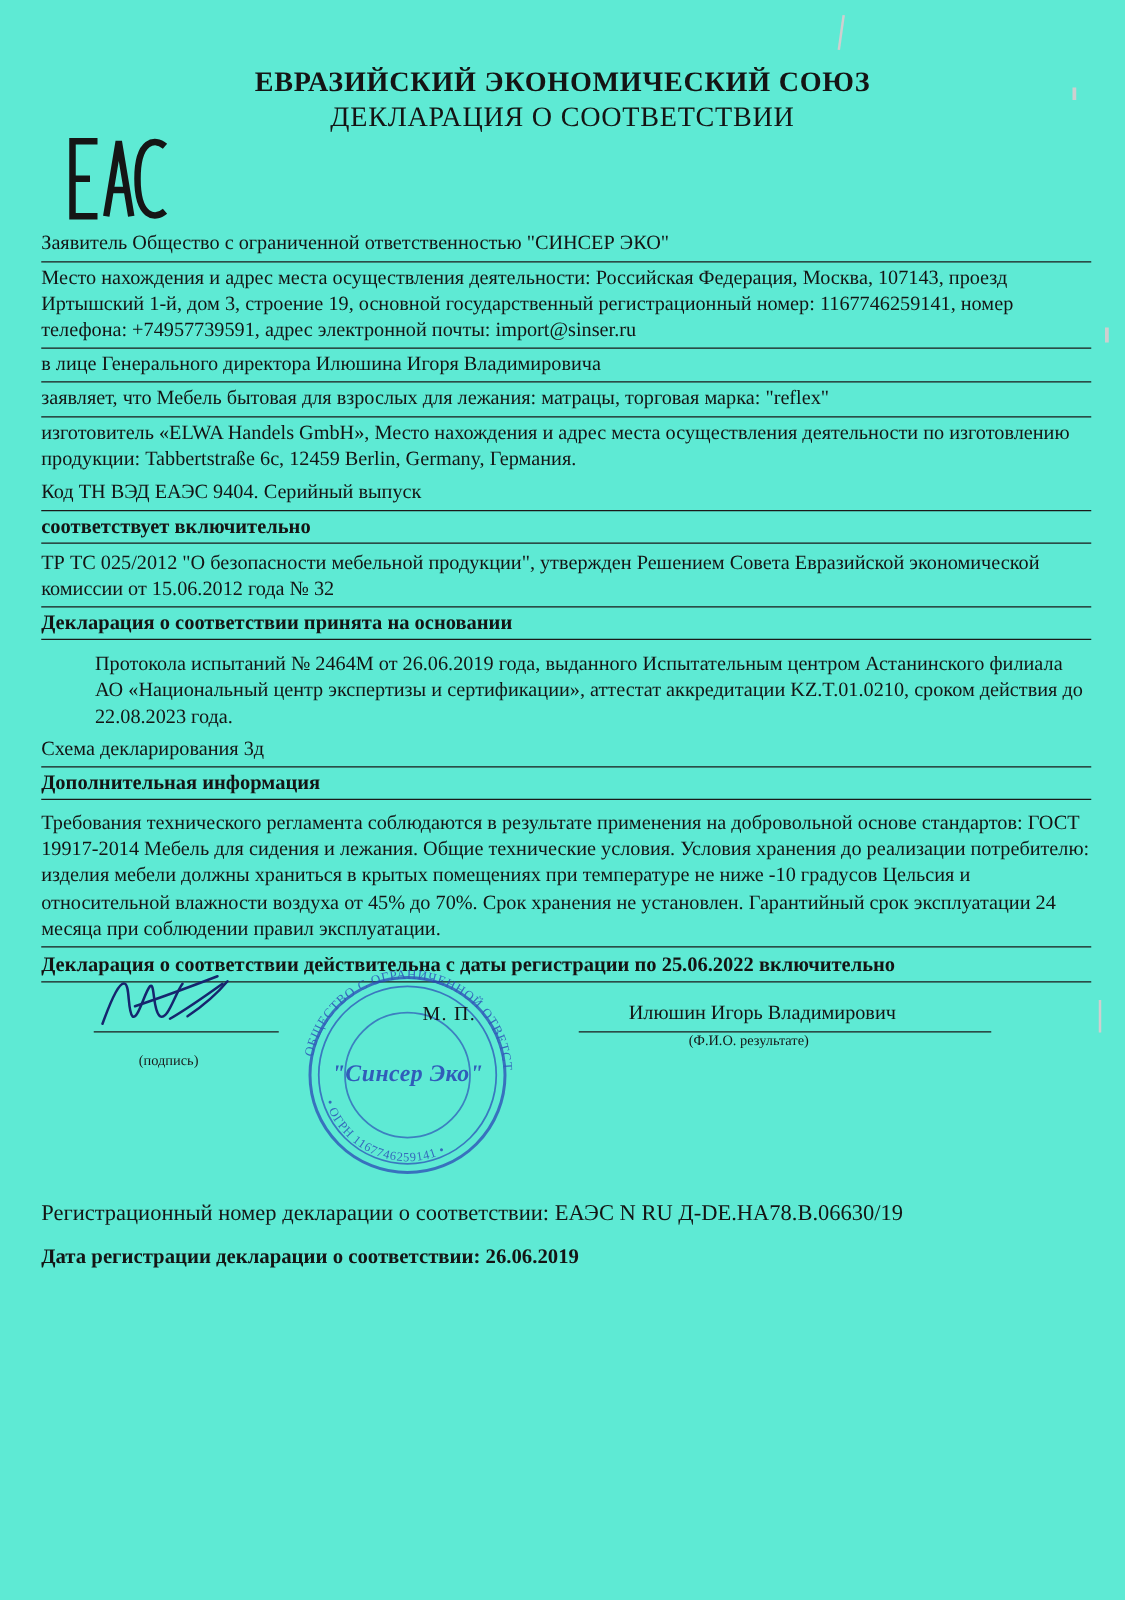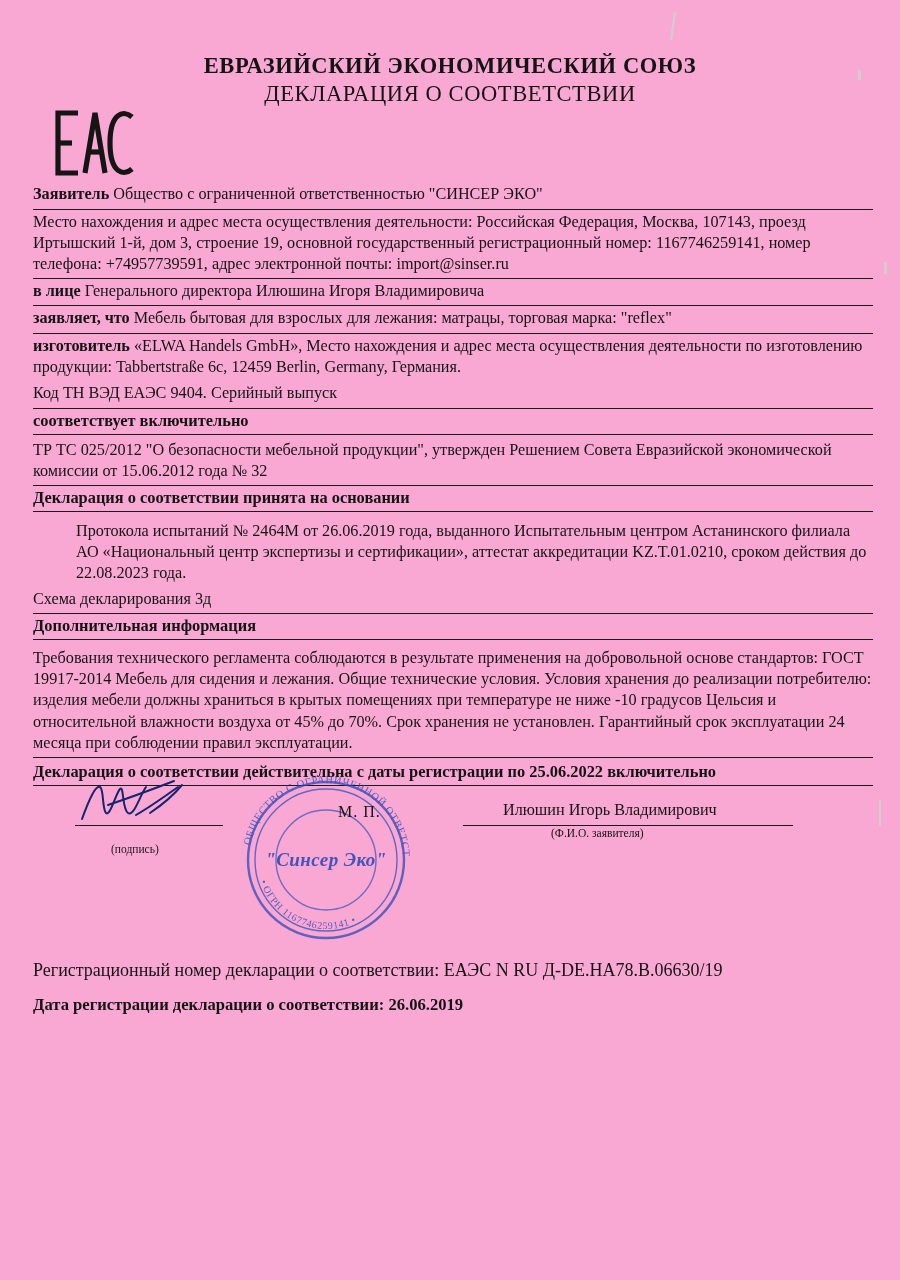--- a/index.html
+++ b/index.html
@@ -4,21 +4,21 @@
 <style>
   html, body {
     margin: 0;
     padding: 0;
     background: #ffffff;
   }
   .page {
     position: relative;
     width: 900px;
     height: 1280px;
-    background: #f9a8d4;
+    background: #5eead4;
     font-family: "Liberation Serif", serif;
     color: #141414;
     overflow: hidden;
   }
 
   
   .doc-header {
     position: absolute;
     top: 52px;
     left: 0;
@@ -60,21 +60,21 @@
     margin: 0;
   }
 
   .row {
     padding: 2px 0 3px 0;
     font-size: 16.2px;
     line-height: 1.33;
   }
   .row.tight { line-height: 1.30; }
   .lbl {
-    font-weight: bold;
+    font-weight: normal;
     text-align: center;
   }
   .section-title {
     font-weight: bold;
     font-size: 16.4px;
     padding: 2px 0 3px 0;
   }
 
   
   .sig-area {
@@ -293,21 +293,21 @@
         <text font-family="Liberation Serif, serif" font-size="10" fill="#2b49b6" opacity="0.9" letter-spacing="0.6">
           <textPath href="#ringBottom" startOffset="10%">• ОГРН 1167746259141 •</textPath>
         </text>
       </svg>
       <div class="stamp-text-inner">"Синсер Эко"</div>
     </div>
 
     <div class="mp">М. П.</div>
     <div class="fio-name">Илюшин Игорь Владимирович</div>
     <div class="fio-underline"></div>
-    <div class="fio-caption">(Ф.И.О. заявителя)</div>
+    <div class="fio-caption">(Ф.И.О. результате)</div>
   </div>
 
   <div class="footer-reg">
     <div class="freg">
       <span>Регистрационный номер декларации о соответствии:</span>
       <span>ЕАЭС N RU Д-DE.НА78.В.06630/19</span>
     </div>
     <div class="fdate">
       <span>Дата регистрации декларации о соответствии:</span>
       <span>26.06.2019</span>

